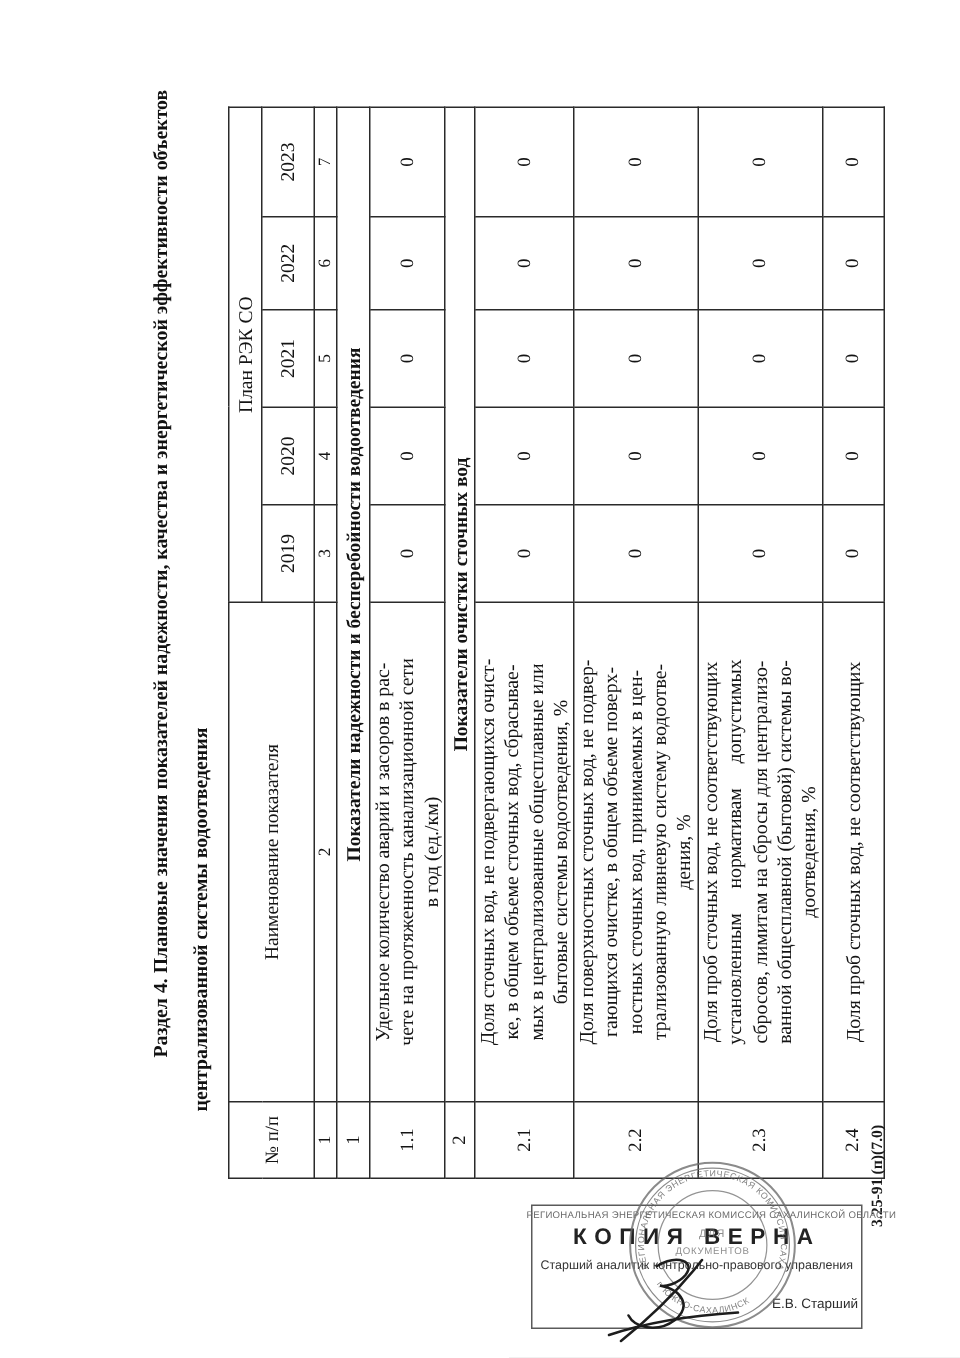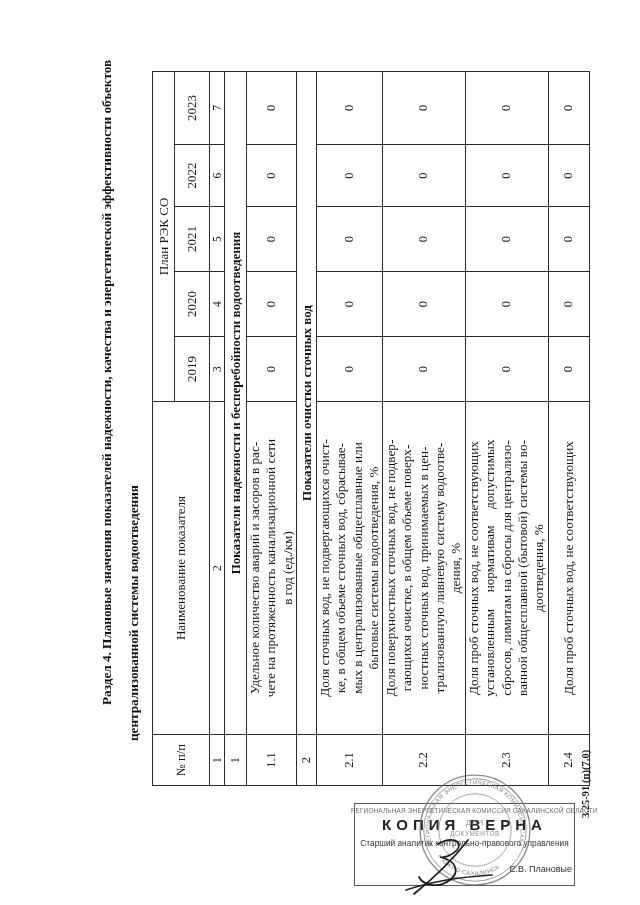--- a/index.html
+++ b/index.html
@@ -153,21 +153,21 @@
       </tbody>
     </table>
 
     <div class="form-code">3.25-91 (п)(7.0)</div>
   </div>
 
   <div class="stamp-box">
     <div class="stamp-org">РЕГИОНАЛЬНАЯ ЭНЕРГЕТИЧЕСКАЯ КОМИССИЯ САХАЛИНСКОЙ ОБЛАСТИ</div>
     <div class="stamp-copy">КОПИЯ ВЕРНА</div>
     <div class="stamp-title">Старший аналитик контрольно-правового управления</div>
-    <div class="stamp-name">Е.В. Плановые</div>
+    <div class="stamp-name">Е.В. Старший</div>
   </div>
 
   <svg class="seal-svg" viewBox="0 0 112 112">
     <defs>
       <path id="sealTopArc" d="M 14.7 71 A 44 44 0 1 1 97.3 71"></path>
       <path id="sealBottomArc" d="M 20 81.2 A 44 44 0 0 0 92 81.2"></path>
     </defs>
     <circle cx="56" cy="56" r="53" fill="none" stroke="#6b6b6b" stroke-width="1.3"></circle>
     <circle cx="56" cy="56" r="49.5" fill="none" stroke="#6b6b6b" stroke-width="0.8"></circle>
     <circle cx="56" cy="56" r="35" fill="none" stroke="#777" stroke-width="0.8"></circle>

